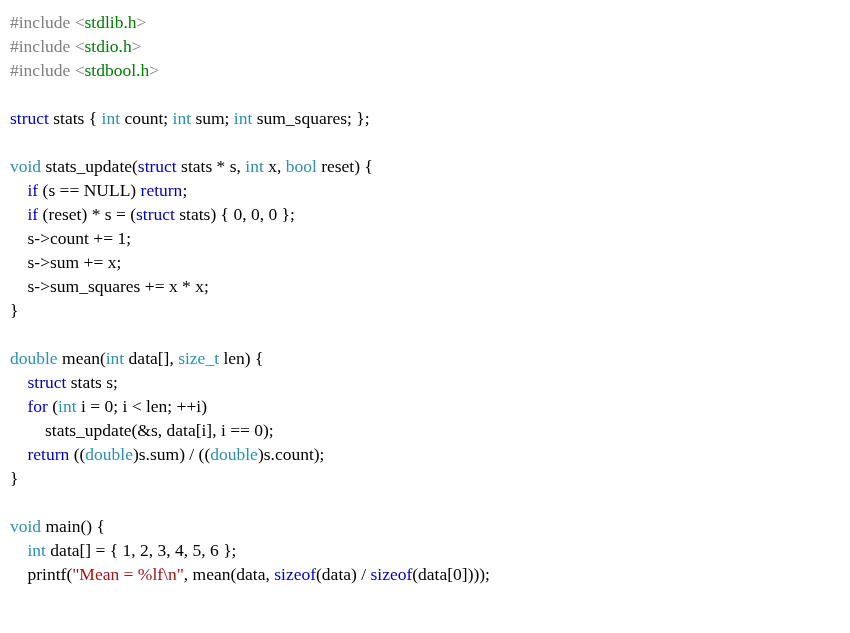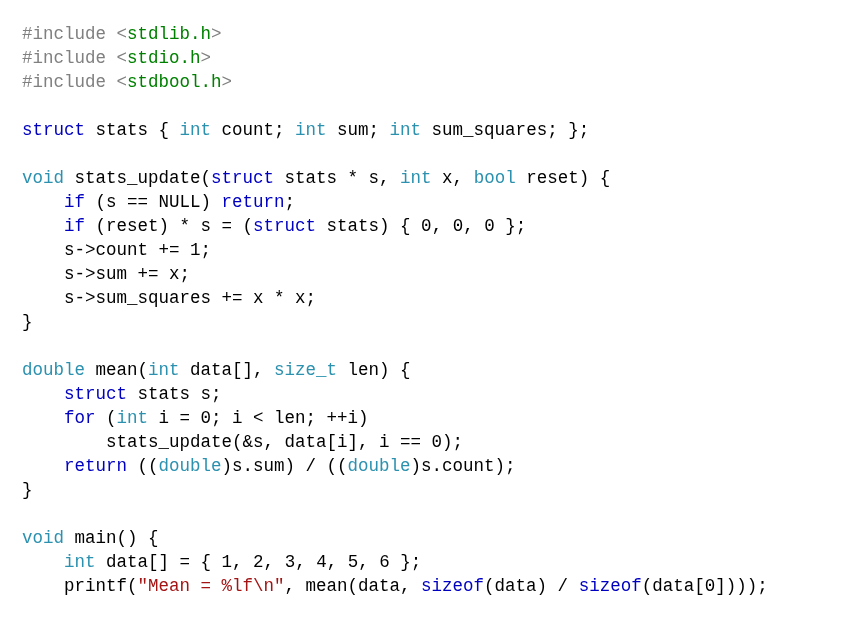--- a/index.html
+++ b/index.html
@@ -7,22 +7,22 @@
     padding: 0;
     background: #ffffff;
   }
   body {
     width: 850px;
     height: 633px;
     box-sizing: border-box;
     padding: 10px 10px;
   }
   pre.code {
-    margin: 12px;
-    font-family: Liberation Mono, monospace;
+    margin: 0;
+    font-family: Liberation Serif, serif;
     font-size: 17.5px;
     line-height: 24px;
     white-space: pre;
     color: #000000;
   }
   .tok-pp   { color: #808080; }   
   .tok-hdr  { color: #008000; }   
   .tok-kw   { color: #0000c0; }   
   .tok-ty   { color: #2b91af; }   
   .tok-id   { color: #000000; }   

